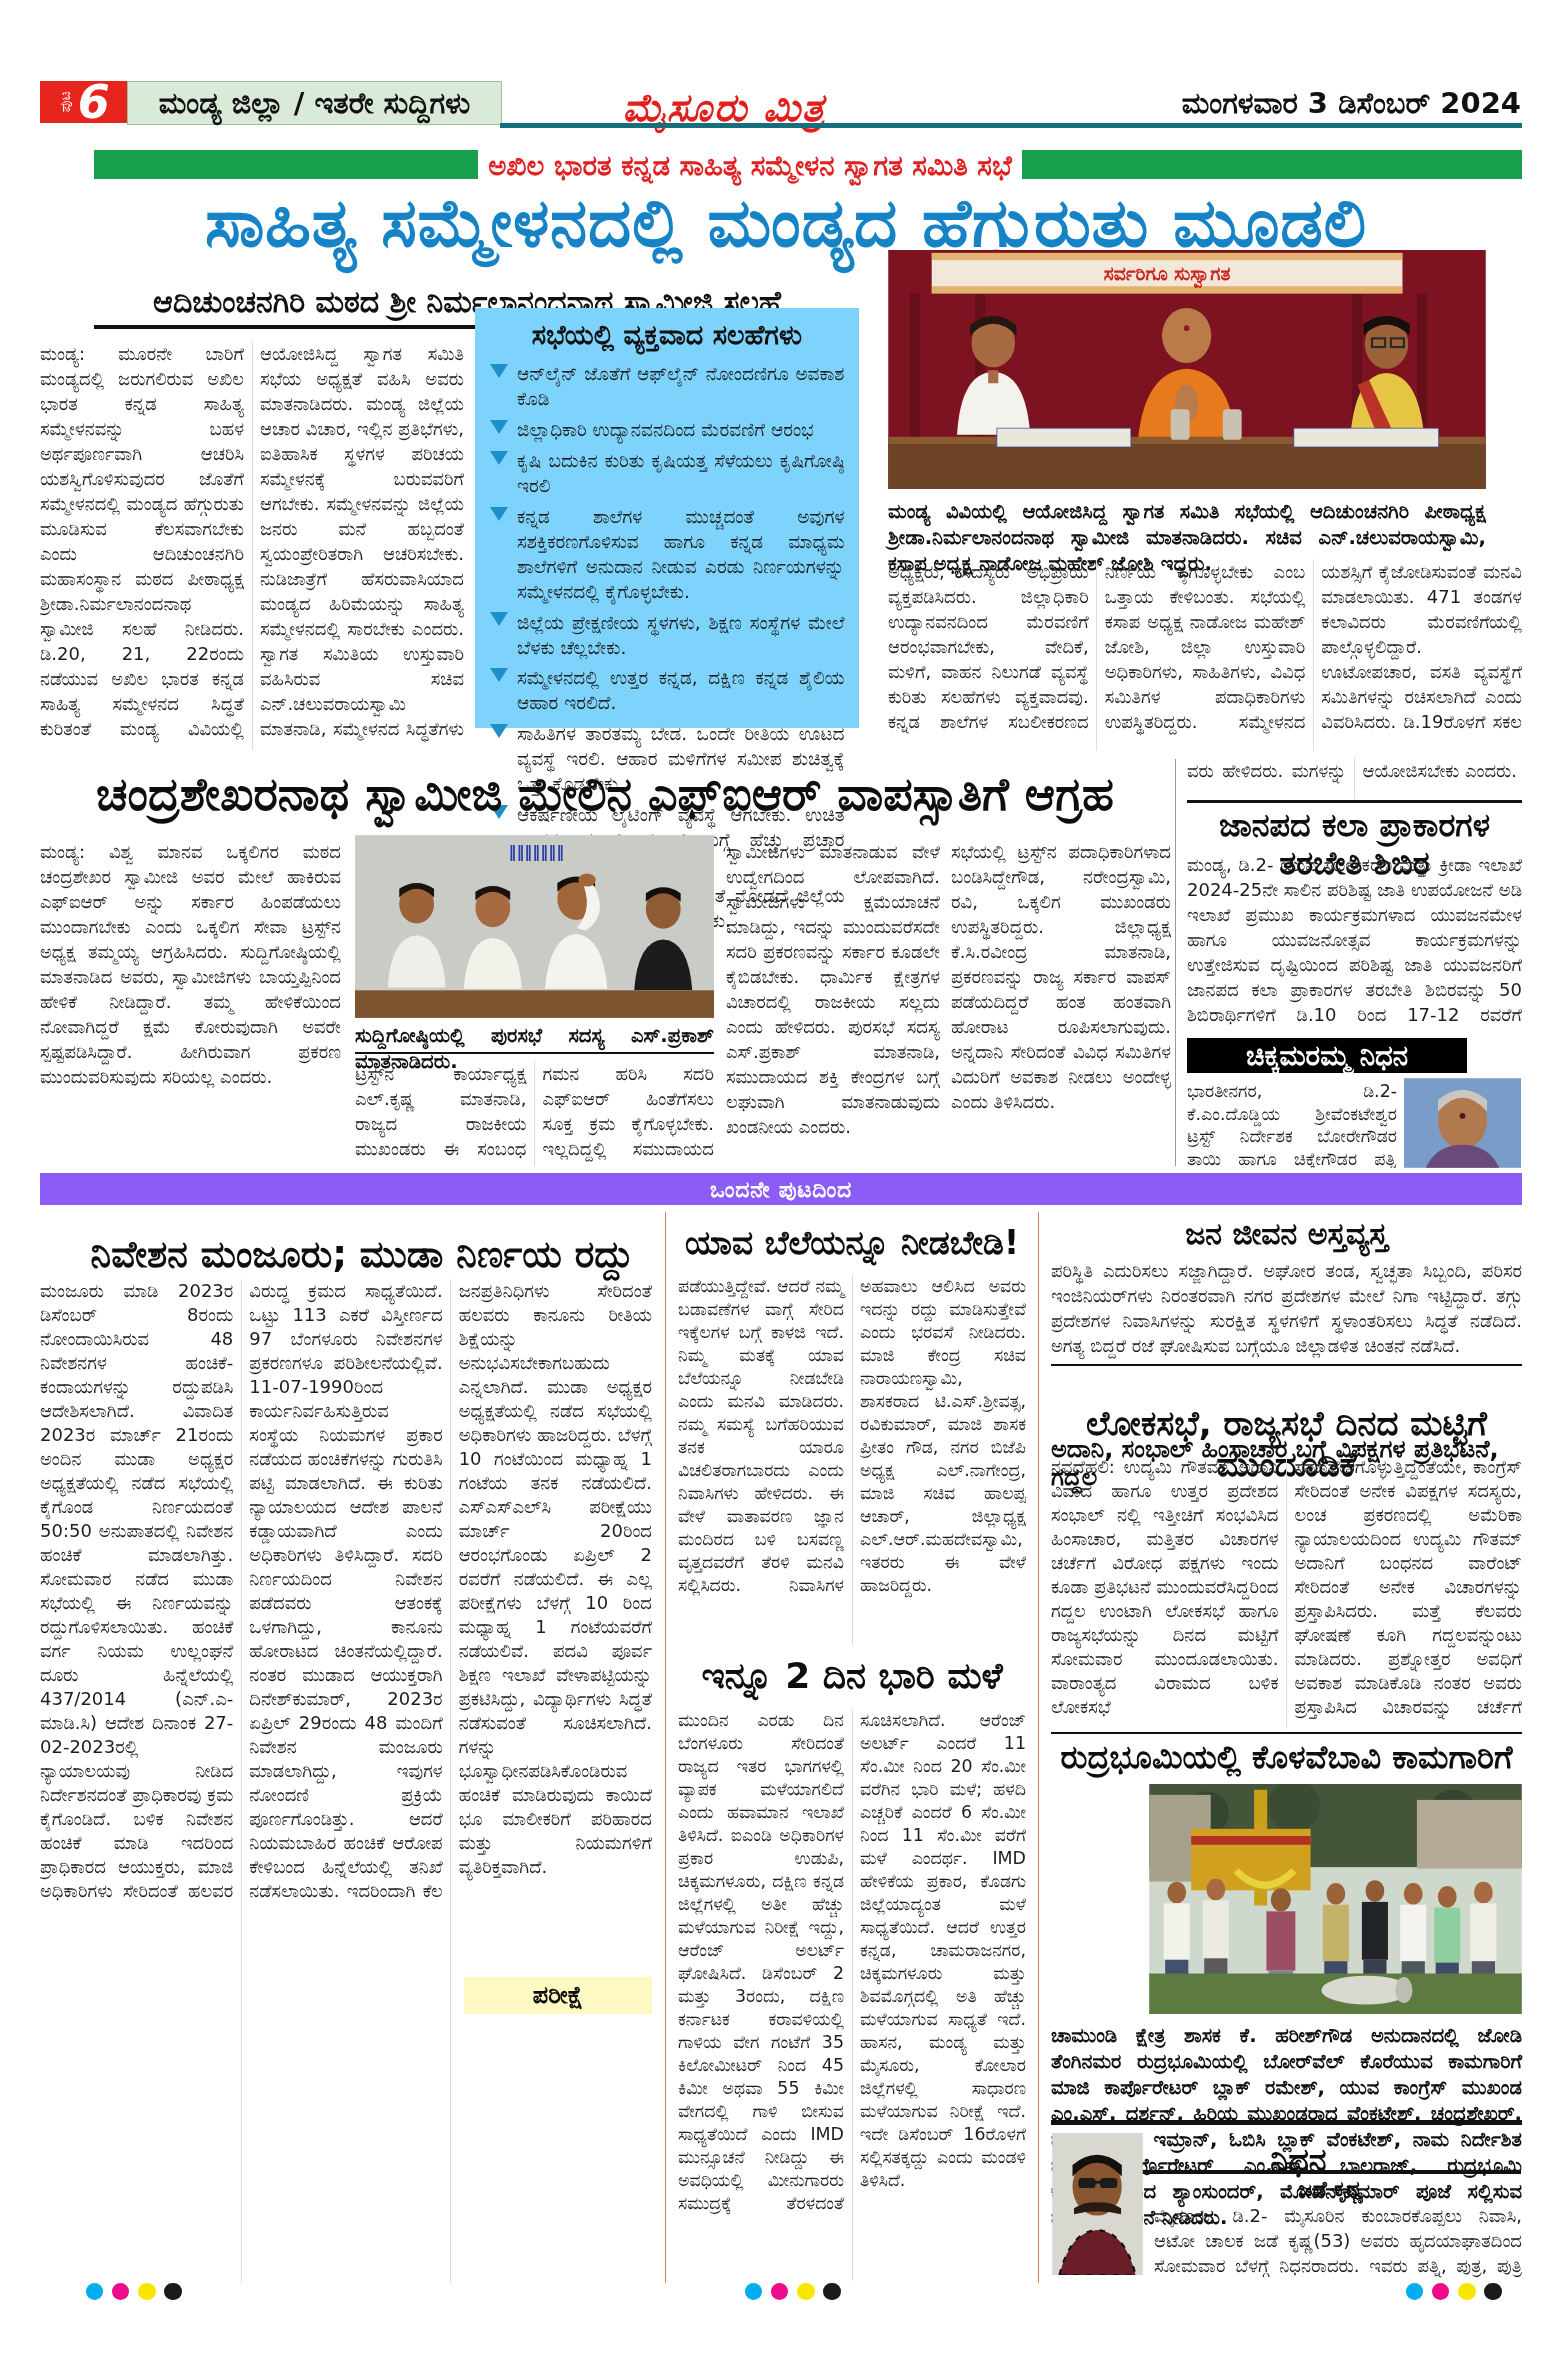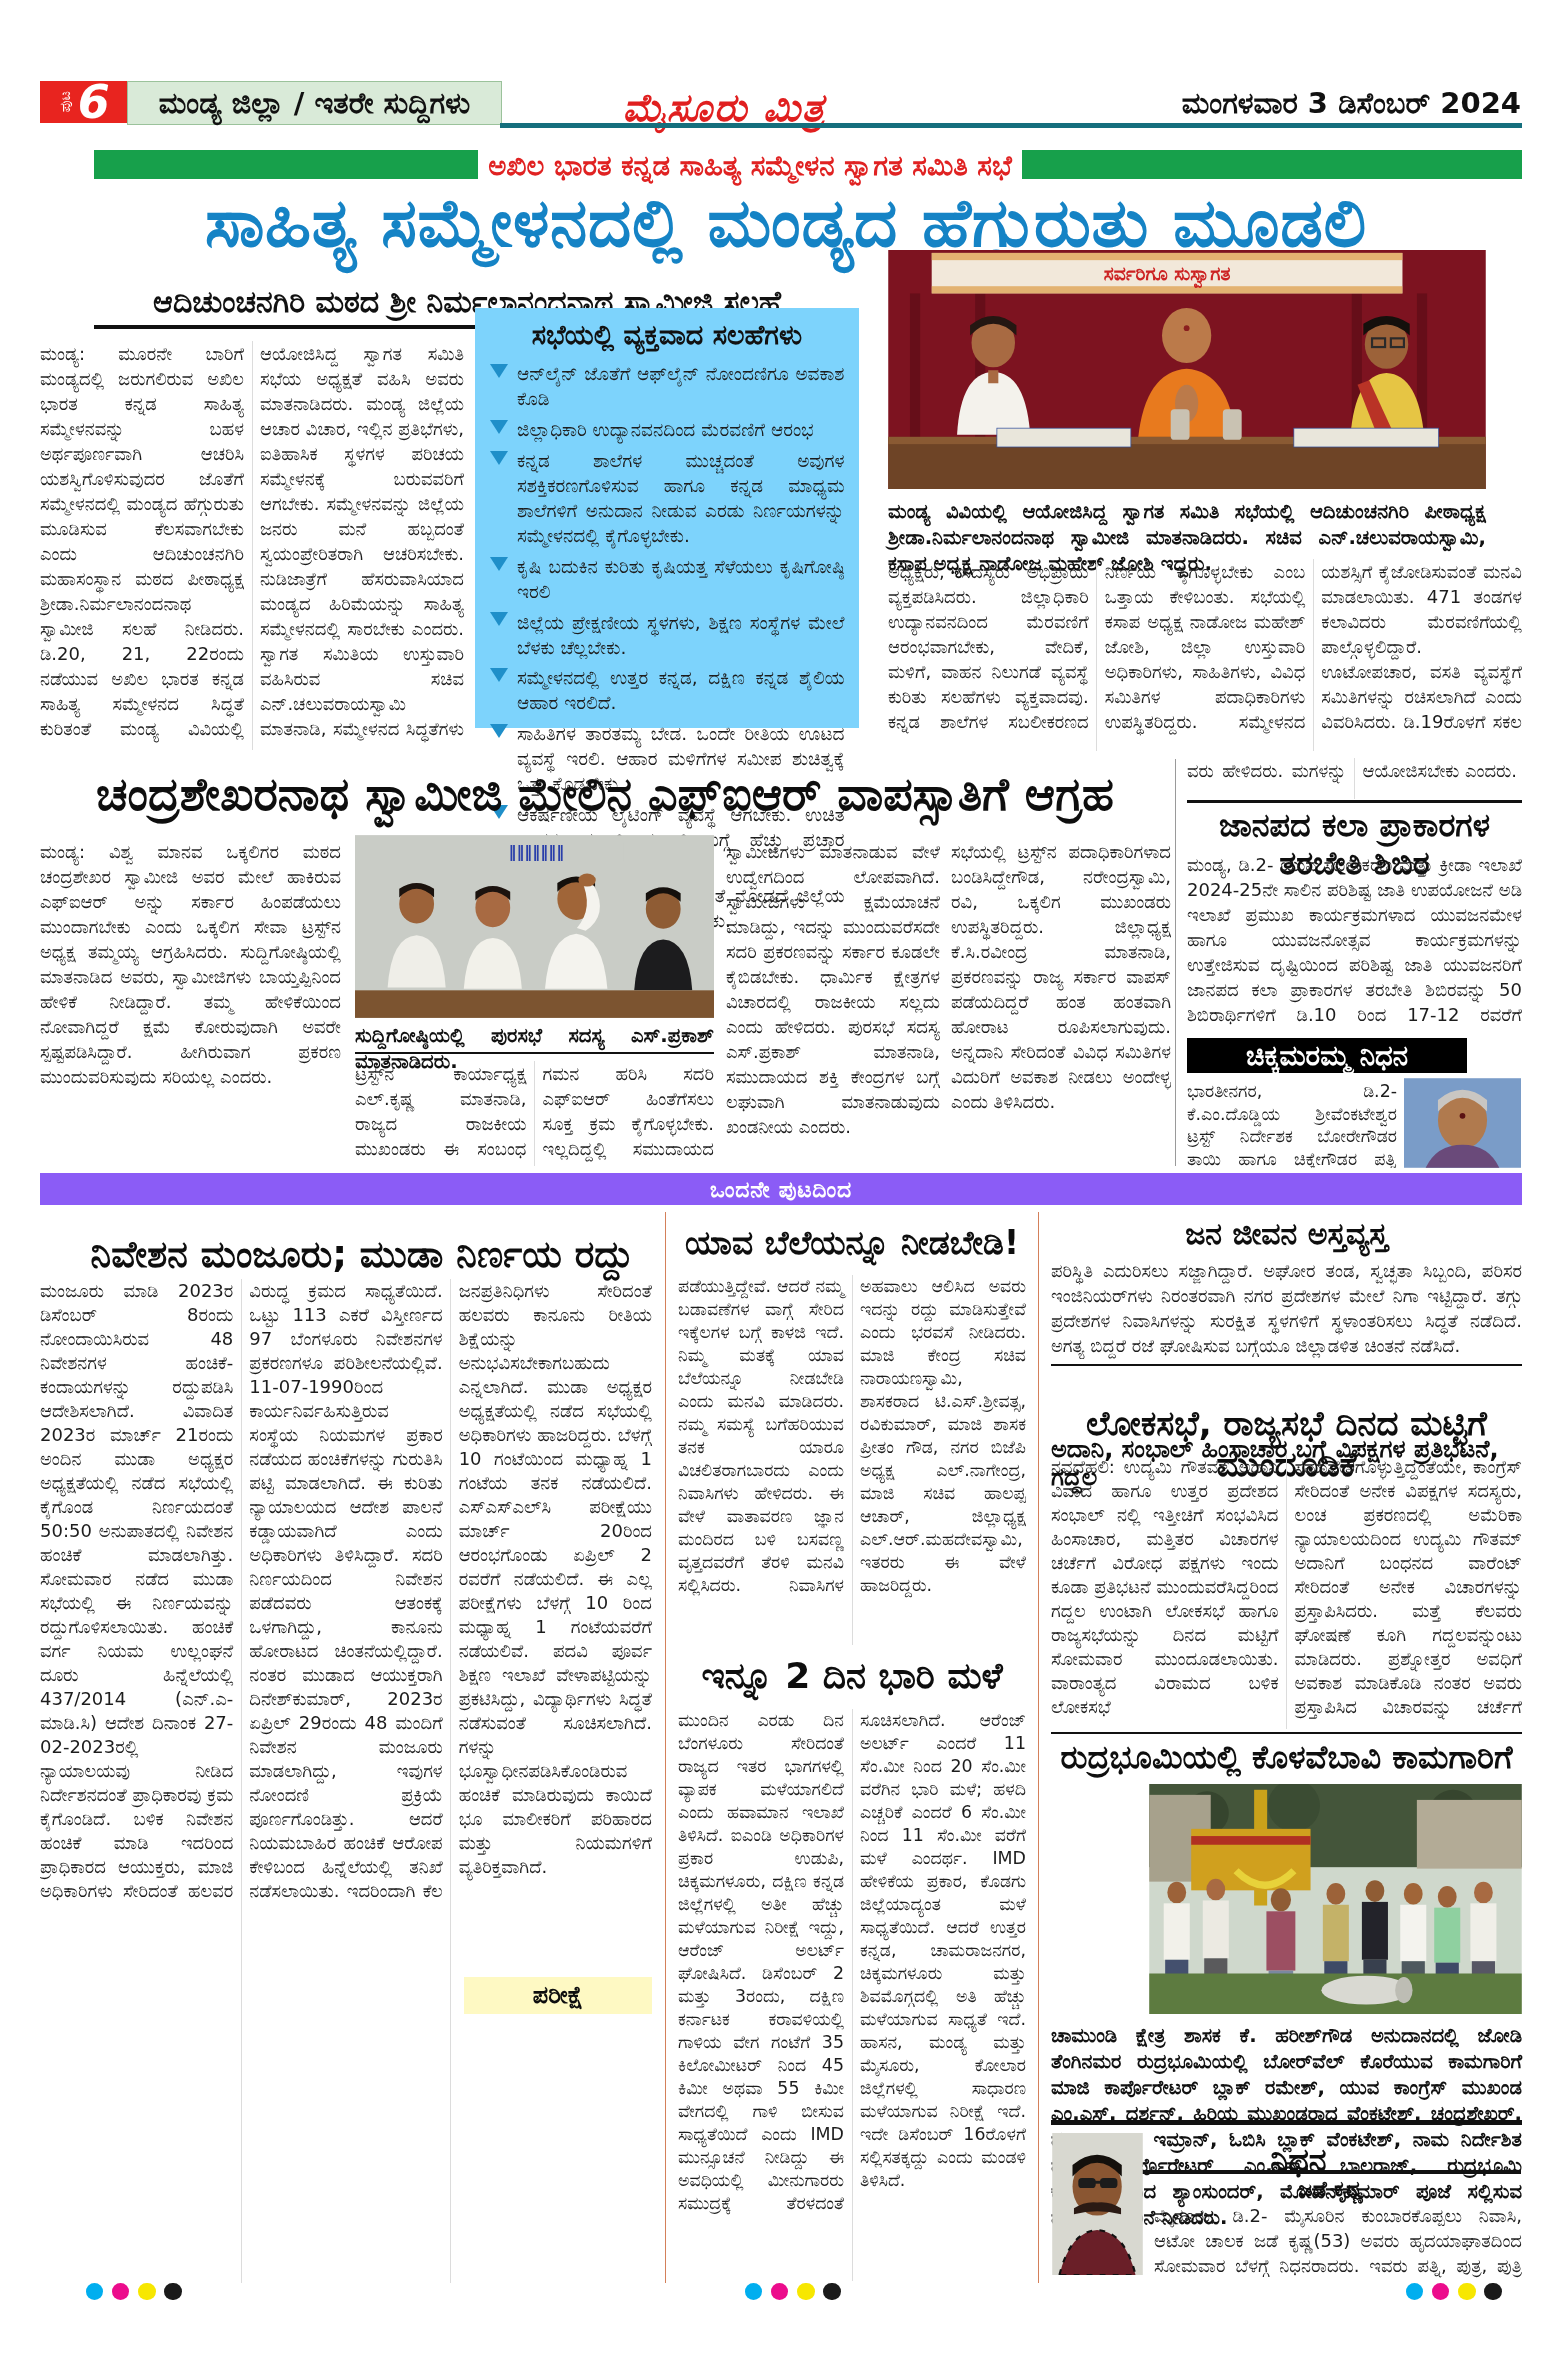--- a/index.html
+++ b/index.html
@@ -69,22 +69,22 @@
   <h2 class="abs subhead center" style="left:83px;top:284px;width:768px;margin:0;">ಆದಿಚುಂಚನಗಿರಿ ಮಠದ ಶ್ರೀ ನಿರ್ಮಲಾನಂದನಾಥ ಸ್ವಾಮೀಜಿ ಸಲಹೆ</h2>
   <div class="abs rule" style="left:94px;top:325px;width:754px;height:3.6px;"></div>
 
   <div class="abs col cols2" style="left:40px;top:341px;width:424px;height:409px;">ಮಂಡ್ಯ: ಮೂರನೇ ಬಾರಿಗೆ ಮಂಡ್ಯದಲ್ಲಿ ಜರುಗಲಿರುವ ಅಖಿಲ ಭಾರತ ಕನ್ನಡ ಸಾಹಿತ್ಯ ಸಮ್ಮೇಳನವನ್ನು ಬಹಳ ಅರ್ಥಪೂರ್ಣವಾಗಿ ಆಚರಿಸಿ ಯಶಸ್ವಿಗೊಳಿಸುವುದರ ಜೊತೆಗೆ ಸಮ್ಮೇಳನದಲ್ಲಿ ಮಂಡ್ಯದ ಹೆಗ್ಗುರುತು ಮೂಡಿಸುವ ಕೆಲಸವಾಗಬೇಕು ಎಂದು ಆದಿಚುಂಚನಗಿರಿ ಮಹಾಸಂಸ್ಥಾನ ಮಠದ ಪೀಠಾಧ್ಯಕ್ಷ ಶ್ರೀಡಾ.ನಿರ್ಮಲಾನಂದನಾಥ ಸ್ವಾಮೀಜಿ ಸಲಹೆ ನೀಡಿದರು.  ಡಿ.20, 21, 22ರಂದು ನಡೆಯುವ ಅಖಿಲ ಭಾರತ ಕನ್ನಡ ಸಾಹಿತ್ಯ ಸಮ್ಮೇಳನದ ಸಿದ್ಧತೆ ಕುರಿತಂತೆ ಮಂಡ್ಯ ವಿವಿಯಲ್ಲಿ ಆಯೋಜಿಸಿದ್ದ ಸ್ವಾಗತ ಸಮಿತಿ ಸಭೆಯ ಅಧ್ಯಕ್ಷತೆ ವಹಿಸಿ ಅವರು ಮಾತನಾಡಿದರು. ಮಂಡ್ಯ ಜಿಲ್ಲೆಯ ಆಚಾರ ವಿಚಾರ, ಇಲ್ಲಿನ ಪ್ರತಿಭೆಗಳು, ಐತಿಹಾಸಿಕ ಸ್ಥಳಗಳ ಪರಿಚಯ ಸಮ್ಮೇಳನಕ್ಕೆ ಬರುವವರಿಗೆ ಆಗಬೇಕು. ಸಮ್ಮೇಳನವನ್ನು ಜಿಲ್ಲೆಯ ಜನರು ಮನೆ ಹಬ್ಬದಂತೆ ಸ್ವಯಂಪ್ರೇರಿತರಾಗಿ ಆಚರಿಸಬೇಕು. ನುಡಿಜಾತ್ರೆಗೆ ಹೆಸರುವಾಸಿಯಾದ ಮಂಡ್ಯದ ಹಿರಿಮೆಯನ್ನು ಸಾಹಿತ್ಯ ಸಮ್ಮೇಳನದಲ್ಲಿ ಸಾರಬೇಕು ಎಂದರು. ಸ್ವಾಗತ ಸಮಿತಿಯ ಉಸ್ತುವಾರಿ ವಹಿಸಿರುವ ಸಚಿವ ಎನ್.ಚಲುವರಾಯಸ್ವಾಮಿ ಮಾತನಾಡಿ, ಸಮ್ಮೇಳನದ ಸಿದ್ಧತೆಗಳು ಭರದಿಂದ ಸಾಗಿವೆ. ಮೂರು ದಿನಗಳ ನುಡಿಹಬ್ಬಕ್ಕೆ ಇಡೀ ಜಿಲ್ಲೆ ಸಜ್ಜಾಗುತ್ತಿದೆ ಎಂದರು. ಸಮ್ಮೇಳನದ ಉದ್ಘಾಟನೆ, ಮೆರವಣಿಗೆ, ವೇದಿಕೆ ಸಿದ್ಧತೆ ಮಾಡಲಾಗುತ್ತಿದೆ.</div>
 
   <div class="abs yellowbox" style="left:475px;top:308px;width:384px;height:420px;">
     <h3>ಸಭೆಯಲ್ಲಿ ವ್ಯಕ್ತವಾದ ಸಲಹೆಗಳು</h3>
     <ul>
       <li><span class="tri"></span><span>ಆನ್‌ಲೈನ್ ಜೊತೆಗೆ ಆಫ್‌ಲೈನ್ ನೋಂದಣಿಗೂ ಅವಕಾಶ ಕೊಡಿ</span></li>
       <li><span class="tri"></span><span>ಜಿಲ್ಲಾಧಿಕಾರಿ ಉದ್ಯಾನವನದಿಂದ ಮೆರವಣಿಗೆ ಆರಂಭ</span></li>
+      <li><span class="tri"></span><span>ಕೃಷಿ ಬದುಕಿನ ಕುರಿತು ಕೃಷಿಯತ್ತ ಸೆಳೆಯಲು ಕೃಷಿಗೋಷ್ಠಿ ಇರಲಿ</span></li>
       <li><span class="tri"></span><span>ಕನ್ನಡ ಶಾಲೆಗಳ ಮುಚ್ಚದಂತೆ ಅವುಗಳ ಸಶಕ್ತಿಕರಣಗೊಳಿಸುವ ಹಾಗೂ ಕನ್ನಡ ಮಾಧ್ಯಮ ಶಾಲೆಗಳಿಗೆ ಅನುದಾನ ನೀಡುವ ಎರಡು ನಿರ್ಣಯಗಳನ್ನು ಸಮ್ಮೇಳನದಲ್ಲಿ ಕೈಗೊಳ್ಳಬೇಕು.</span></li>
-      <li><span class="tri"></span><span>ಕೃಷಿ ಬದುಕಿನ ಕುರಿತು ಕೃಷಿಯತ್ತ ಸೆಳೆಯಲು ಕೃಷಿಗೋಷ್ಠಿ ಇರಲಿ</span></li>
       <li><span class="tri"></span><span>ಜಿಲ್ಲೆಯ ಪ್ರೇಕ್ಷಣೀಯ ಸ್ಥಳಗಳು, ಶಿಕ್ಷಣ ಸಂಸ್ಥೆಗಳ ಮೇಲೆ ಬೆಳಕು ಚೆಲ್ಲಬೇಕು.</span></li>
       <li><span class="tri"></span><span>ಸಮ್ಮೇಳನದಲ್ಲಿ ಉತ್ತರ ಕನ್ನಡ, ದಕ್ಷಿಣ ಕನ್ನಡ ಶೈಲಿಯ ಆಹಾರ ಇರಲಿದೆ.</span></li>
       <li><span class="tri"></span><span>ಸಾಹಿತಿಗಳ ತಾರತಮ್ಯ ಬೇಡ. ಒಂದೇ ರೀತಿಯ ಊಟದ ವ್ಯವಸ್ಥೆ ಇರಲಿ. ಆಹಾರ ಮಳಿಗೆಗಳ ಸಮೀಪ ಶುಚಿತ್ವಕ್ಕೆ ಒತ್ತು ಕೊಡಬೇಕು.</span></li>
       <li><span class="tri"></span><span>ಆಕರ್ಷಣೀಯ ಲೈಟಿಂಗ್ ವ್ಯವಸ್ಥೆ ಆಗಬೇಕು. ಉಚಿತ ವಾಹನ, ರೂಟ್ ಮ್ಯಾಪ್ ಬಗ್ಗೆ ಹೆಚ್ಚು ಪ್ರಚಾರ ಮಾಡಬೇಕು.</span></li>
       <li><span class="tri"></span><span>ಮೂರು ದಿನಗಳ ಕಾರ್ಯಕ್ರಮದಂತೆ ನೋಡದೆ ಜಿಲ್ಲೆಯ ಖ್ಯಾತಿ, ಹೆಸರನ್ನು ಎತ್ತಿ ಹಿಡಿಯಬೇಕು.</span></li>
     </ul>
   </div>
 
   <svg class="abs photo" style="left:888px;top:250px;" width="598" height="239" viewBox="0 0 825 330">
     <rect width="825" height="330" fill="#7d1320"></rect>

